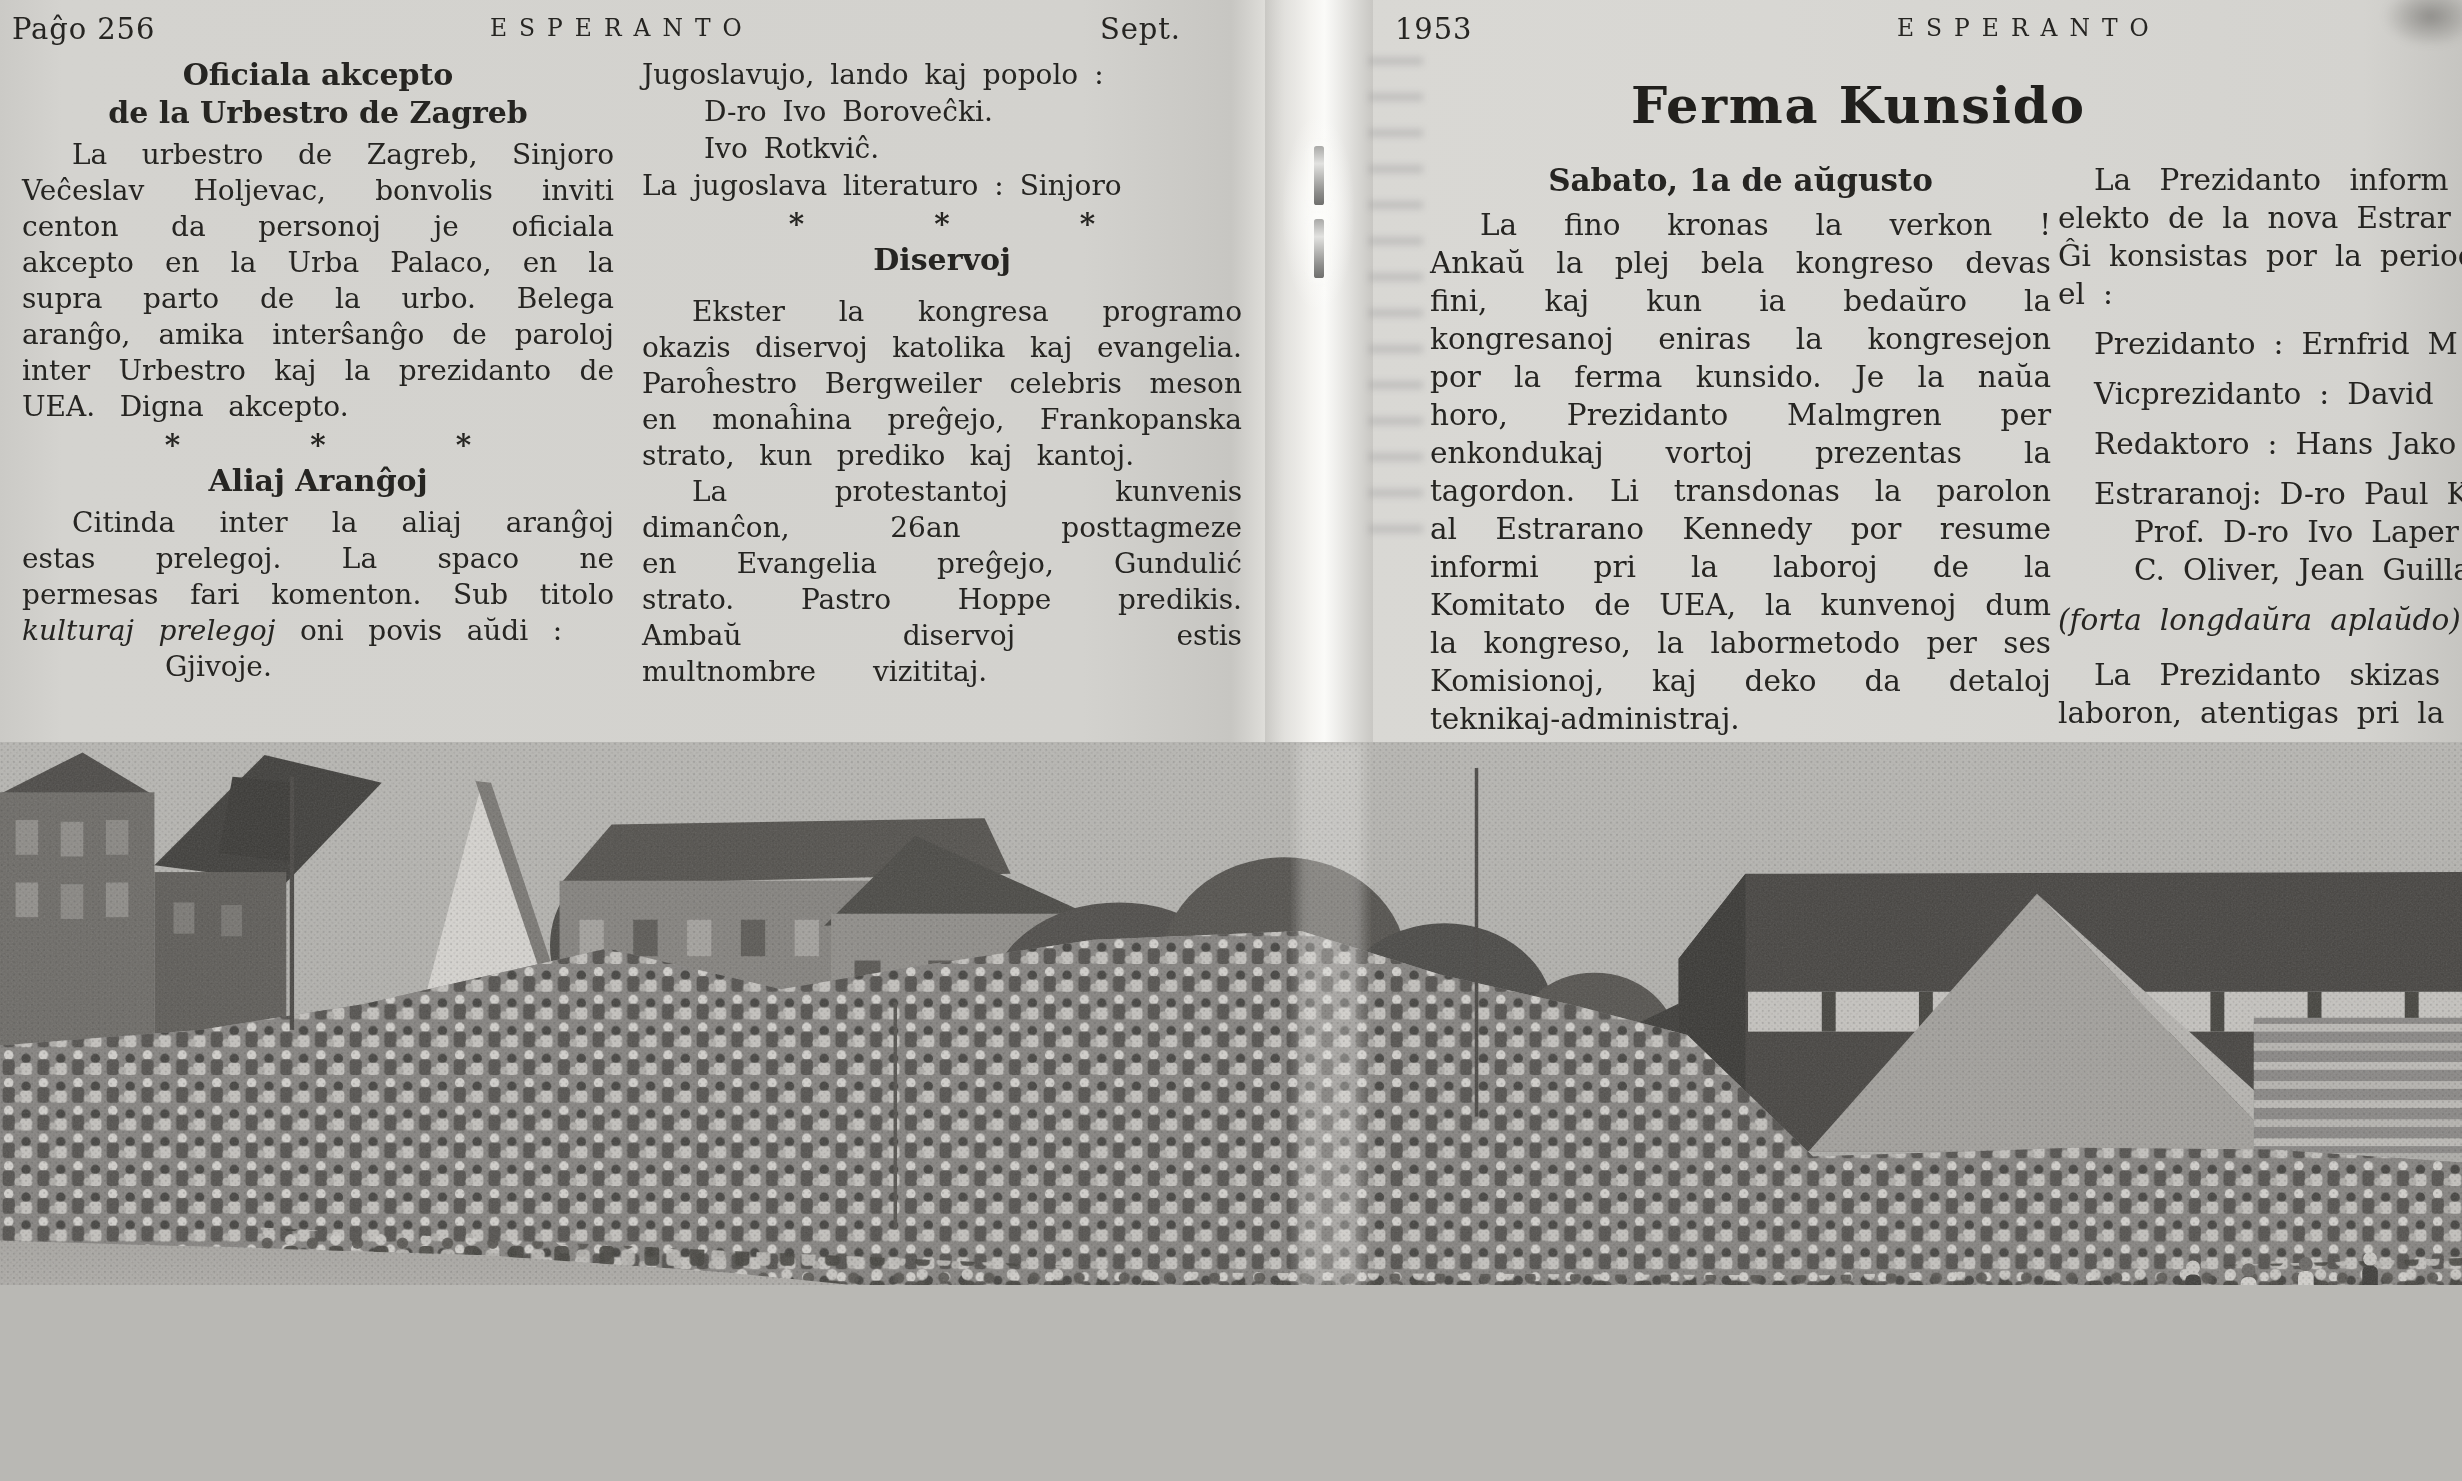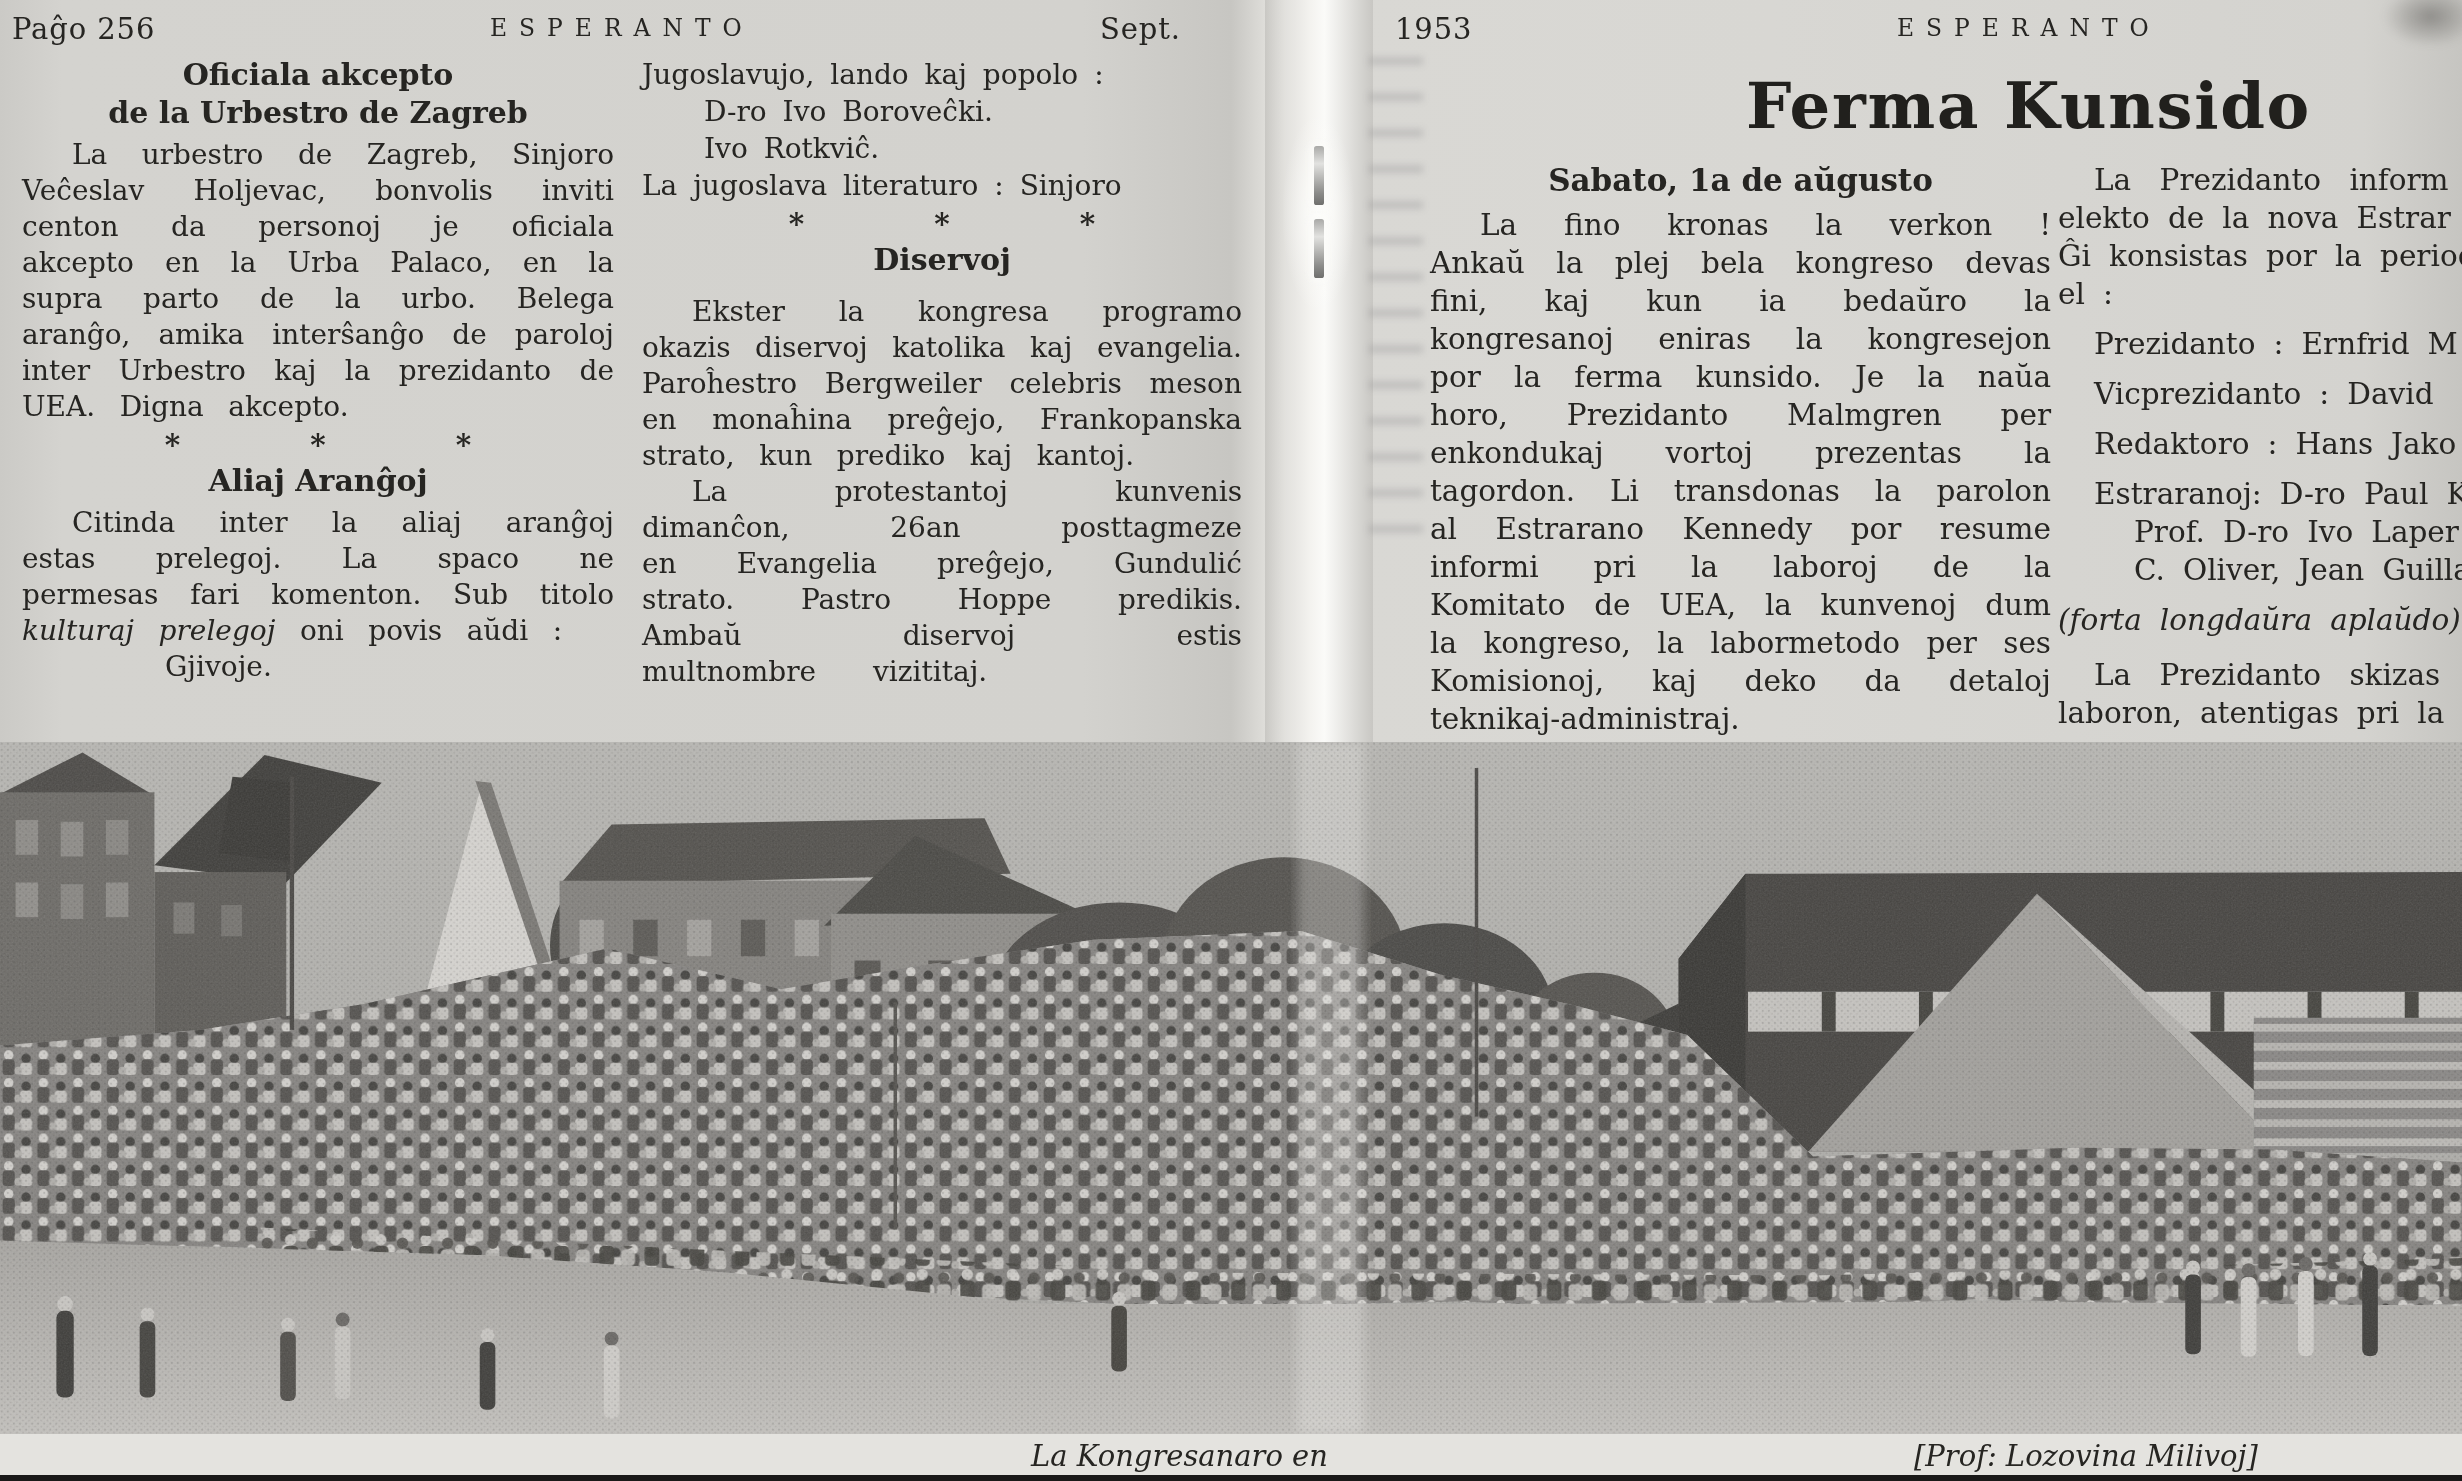--- a/index.html
+++ b/index.html
@@ -1,20 +1,20 @@
 <!DOCTYPE html>
 <html style="font-size:14px"><head>
 <meta charset="utf-8">
 <style>
   * { margin:0; padding:0; box-sizing:border-box; }
   html,body { background:#b9b8b4; }
   body { width:2462px; height:1481px; font-family:"DejaVu Serif","Liberation Serif",serif; color:#262522; }
 
   #spread {
-    position:relative; width:2462px; height:1481px; overflow:hidden;
+    position:relative; width:2462px; height:1285px; overflow:hidden;
     background:
       linear-gradient(90deg,#cbcac6 0,#d4d3cf 2.5%,#d3d2ce 44%,#c7c6c2 50%,#ecebe7 52.2%,#d9d8d4 55%,#d8d7d3 72%,#d4d3cf 96%,#c6c5c1 100%);
   }
 
   
   .hdr { position:absolute; top:12px; font-size:29px; letter-spacing:0.9px; }
   .journal { font-size:23.4px; letter-spacing:12px; text-transform:uppercase; font-weight:normal; }
   #pn-left   { left:12px; }
   #jr-left   { left:490px; top:14px; }
   #month     { left:1100px; }
@@ -36,22 +36,22 @@
   .i2 { padding-left:143px; }
 
   
   #lp-c2 { left:642px; top:56px; width:600px; }
   .hang { font-size:28px; line-height:37px; word-spacing:7px; }
   .hang.in { padding-left:62px; }
   #lp-c2 .p1 { margin-top:15px; }
   .loose { word-spacing:48px; }
 
   
-  #ferma-title { position:absolute; left:1631px; top:64px; width:680px; text-align:right;
-                 font-size:64px; letter-spacing:1.7px; line-height:83px; color:#21201d; }
+  #ferma-title { position:absolute; left:1631px; top:64px; width:680px; text-align:left;
+                 font-size:51px; letter-spacing:1.7px; line-height:83px; color:#21201d; }
   #rp-c1 { left:1430px; top:161px; width:621px; }
   #rp-c1 .body { font-size:29.5px; line-height:38px; word-spacing:14.7px; margin-top:7px; }
   #rp-c1 .chead { font-size:31px; }
 
   #rp-c2 { left:2058px; top:161px; width:408px; }
   .cut { font-size:29.5px; line-height:38px; white-space:nowrap; word-spacing:8.7px; }
   .cut.ind { padding-left:36px; }
   .cut.ind2 { padding-left:76px; }
   .cut.gap { margin-top:12px; }
   .cut.gap2 { margin-top:17.4px; }

